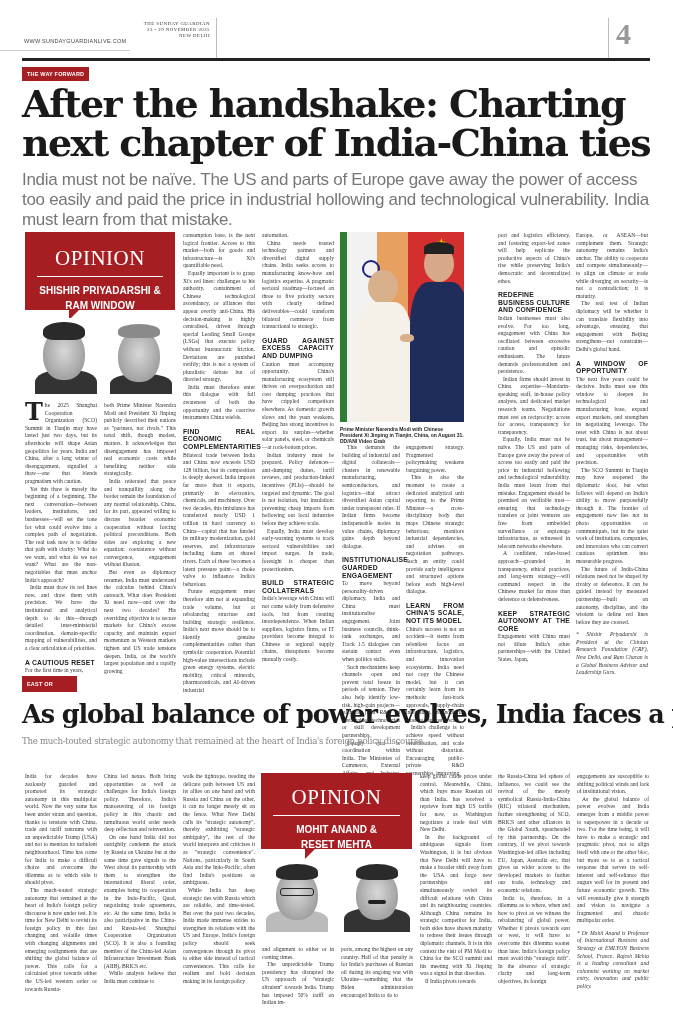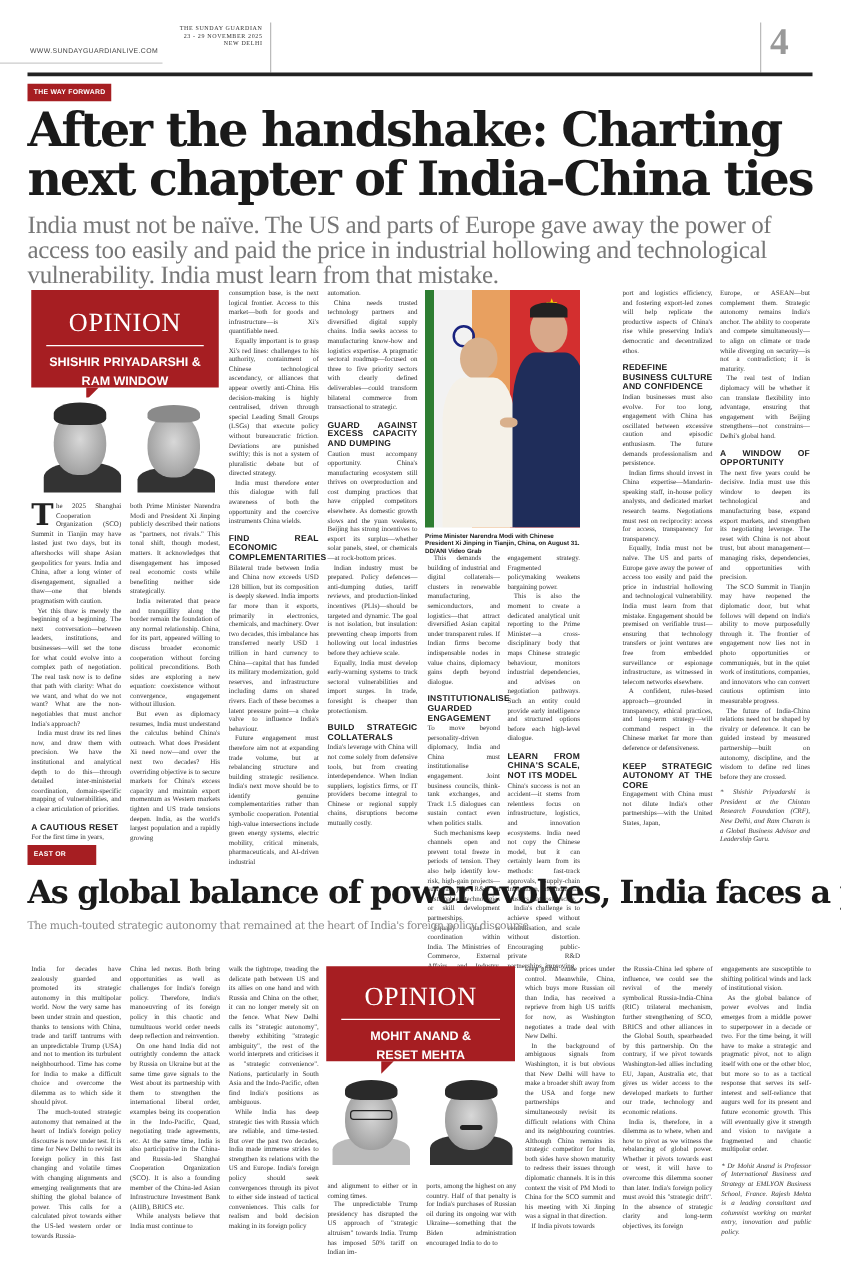--- a/index.html
+++ b/index.html
@@ -8,21 +8,21 @@
   .site-url { position:absolute; left:24px; top:38px; font-family:"Liberation Sans", sans-serif; font-size:5.5px; letter-spacing:0.3px; color:#444; }
   .paper-info { position:absolute; left:130px; top:21px; width:80px; text-align:right; font-family:"Liberation Serif", serif; font-size:4.8px; line-height:6.2px; letter-spacing:0.5px; color:#333; }
   .vsep { position:absolute; top:18px; width:1px; height:40px; background:#bbb; }
   .section-title { position:absolute; left:226px; top:16px; font-family:"Liberation Serif", serif; font-size:32px; letter-spacing:0.5px; color:#222; line-height:34px; white-space:nowrap; }
   .section-title .amp { font-style:italic; font-size:34px; }
   .page-num { position:absolute; left:616px; top:17px; font-family:"Liberation Serif", serif; font-weight:bold; font-size:30px; color:#999; }
   .top-rule { position:absolute; left:22px; top:58px; width:628px; height:3px; background:#222; }
   .thin-rule { position:absolute; left:0; top:50px; width:130px; height:1px; background:#ccc; }
   .kicker { position:absolute; height:14px; background:#a61e22; color:#fff; font-family:"Liberation Sans", sans-serif; font-size:5.5px; font-weight:bold; padding:0 5px; line-height:14px; letter-spacing:0.2px; }
   .headline1 { position:absolute; left:22px; top:84px; width:640px; font-family:"DejaVu Serif", serif; font-weight:bold; font-size:38px; line-height:39px; letter-spacing:-1.6px; color:#1a1a1a; }
-  .standfirst1 { position:absolute; left:22px; top:170px; width:640px; font-family:Liberation Serif, serif; font-size:20px; line-height:20px; color:#777; letter-spacing:-0.3px; }
+  .standfirst1 { position:absolute; left:22px; top:170px; width:640px; font-family:Liberation Sans, sans-serif; font-size:17px; line-height:20px; color:#777; letter-spacing:-0.3px; }
   .opinion-box { position:absolute; background:#a61e22; color:#fff; text-align:center; }
   .opinion-box .op-label { font-family:"Liberation Serif", serif; font-size:21px; letter-spacing:0.5px; padding-top:14px; }
   .opinion-box .op-rule { margin:5px auto 6px; width:84%; height:1px; background:#fff; }
   .opinion-box .op-authors { font-family:"Liberation Sans", sans-serif; font-weight:bold; font-size:10px; line-height:15px; }
   .opinion-box::after { content:""; position:absolute; left:44px; bottom:-10px; border-left:0 solid transparent; border-right:10px solid transparent; border-top:10px solid #a61e22; }
   .photo { position:absolute; background:#ddd; overflow:hidden; }
   .face { position:absolute; border-radius:50% 50% 45% 45%; background:radial-gradient(ellipse at 50% 45%, #d8d8d8 0%, #9a9a9a 80%); }
   .hair { position:absolute; border-radius:50% 50% 30% 30%; background:#2a2a2a; }
   .suit { position:absolute; border-radius:40% 40% 0 0; background:#333; }
   .col { position:absolute; font-family:"Liberation Serif", serif; font-size:5.6px; line-height:7.6px; color:#333; text-align:justify; }

